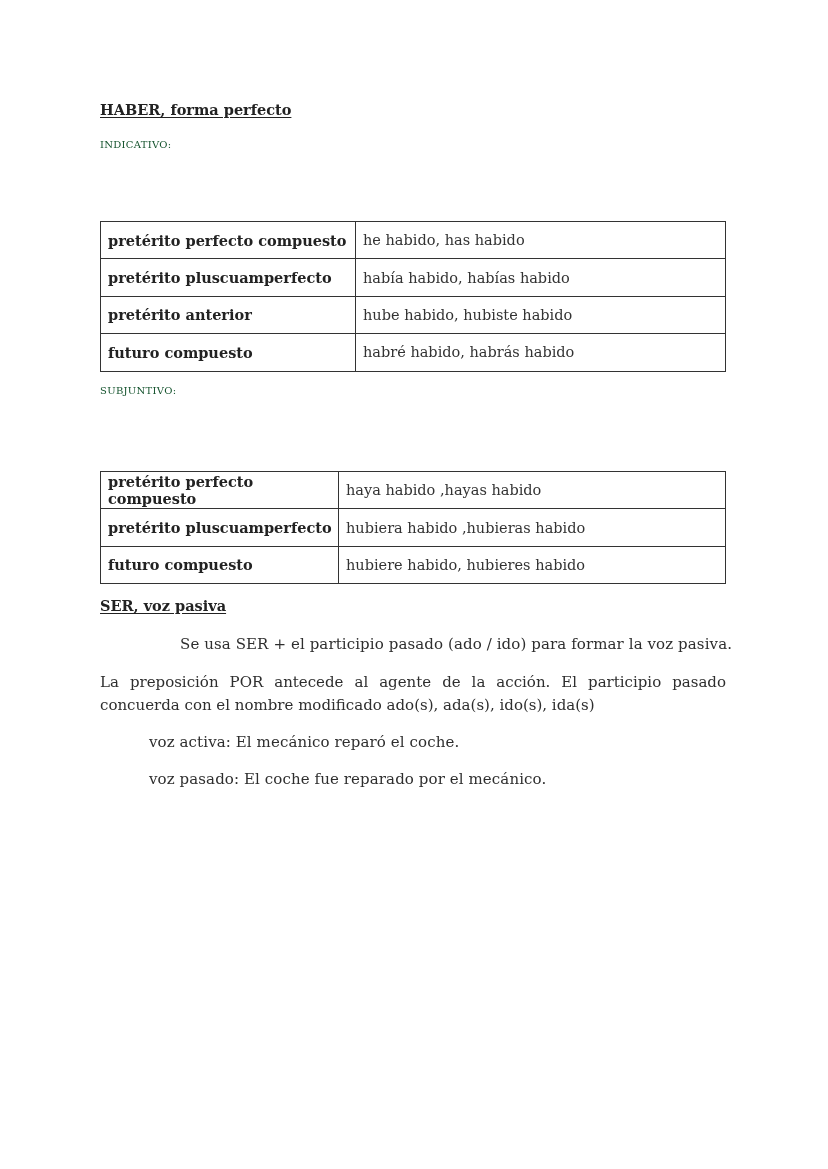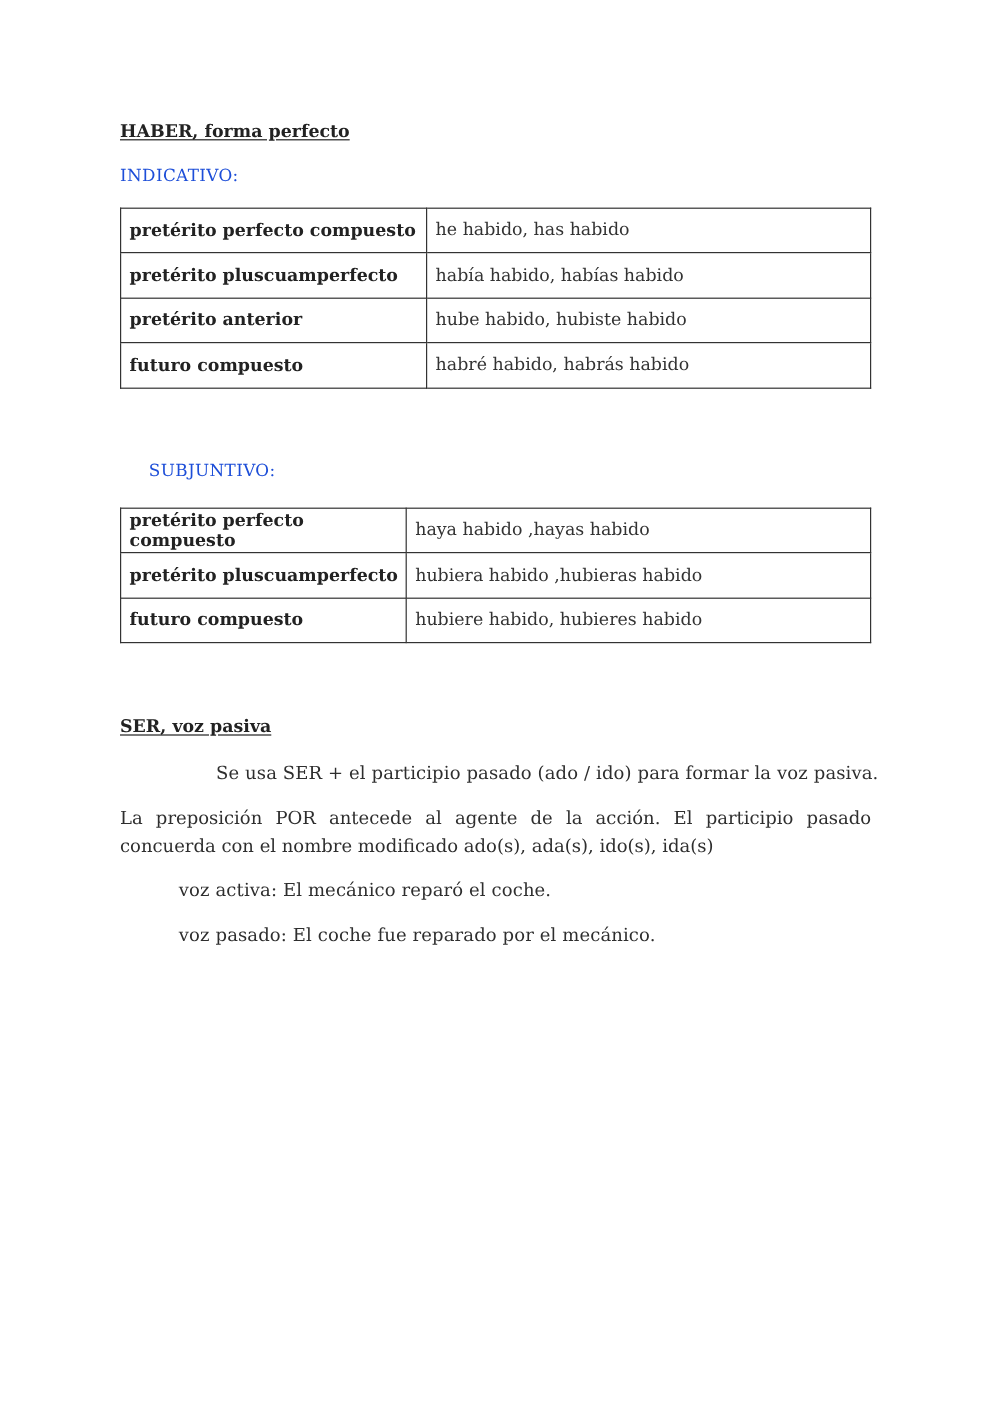--- a/index.html
+++ b/index.html
@@ -7,25 +7,26 @@
       width: 828px; height: 1169px; position: relative; overflow: hidden;
       font-family: "DejaVu Serif", "Liberation Serif", serif;
       color: #2b2b2b;
     }
     .page { position: absolute; left: 0; top: 0; width: 828px; height: 1169px; }
     .abs { position: absolute; white-space: nowrap; }
     .heading {
       font-weight: bold; font-size: 14.5px; text-decoration: underline;
       text-underline-offset: 2px; color: #222;
     }
-    .label { font-size: 14px; letter-spacing: 0.3px; color: #1d4ed8; }
+    .label { font-size: 10px; letter-spacing: 0.3px; color: #14532d; }
     .para { font-size: 15px; color: #2e2e2e; letter-spacing: 0.1px; text-align: center; }
     table.conj {
       position: absolute; border-collapse: collapse;
       border: 1.6px solid #222;
+      margin-top: 48px;
     }
     table.conj td {
       border: 1.2px solid #333; height: 37.4px; padding: 0 0 0 7px;
       font-size: 14.5px; vertical-align: middle; box-sizing: border-box;
     }
     table.conj td.tense { font-weight: bold; color: #222; }
     table.conj td.forms { color: #333; }
     #t1 { left: 100px; top: 173px; width: 626px; }
     #t1 td.tense { width: 255px; }
     #t2 { left: 100px; top: 423px; width: 626px; }
@@ -58,21 +59,21 @@
       <td class="tense">pretérito anterior</td>
       <td class="forms">hube habido, hubiste habido</td>
     </tr>
     <tr>
       <td class="tense">futuro compuesto</td>
       <td class="forms">habré habido, habrás habido</td>
     </tr>
   </tbody>
     </table>
 
-  <div class="abs label" style="left:100px; top:385px;margin-left:24px;">SUBJUNTIVO:</div>
+  <div class="abs label" style="left:100px; top:385px;">SUBJUNTIVO:</div>
 
   <table id="t2" class="conj">
     <tbody>
         <tr>
       <td class="tense">pretérito perfecto compuesto</td>
       <td class="forms"> haya habido ,hayas habido</td>
     </tr>
     <tr>
       <td class="tense">pretérito pluscuamperfecto</td>
       <td class="forms">hubiera habido ,hubieras habido</td>

